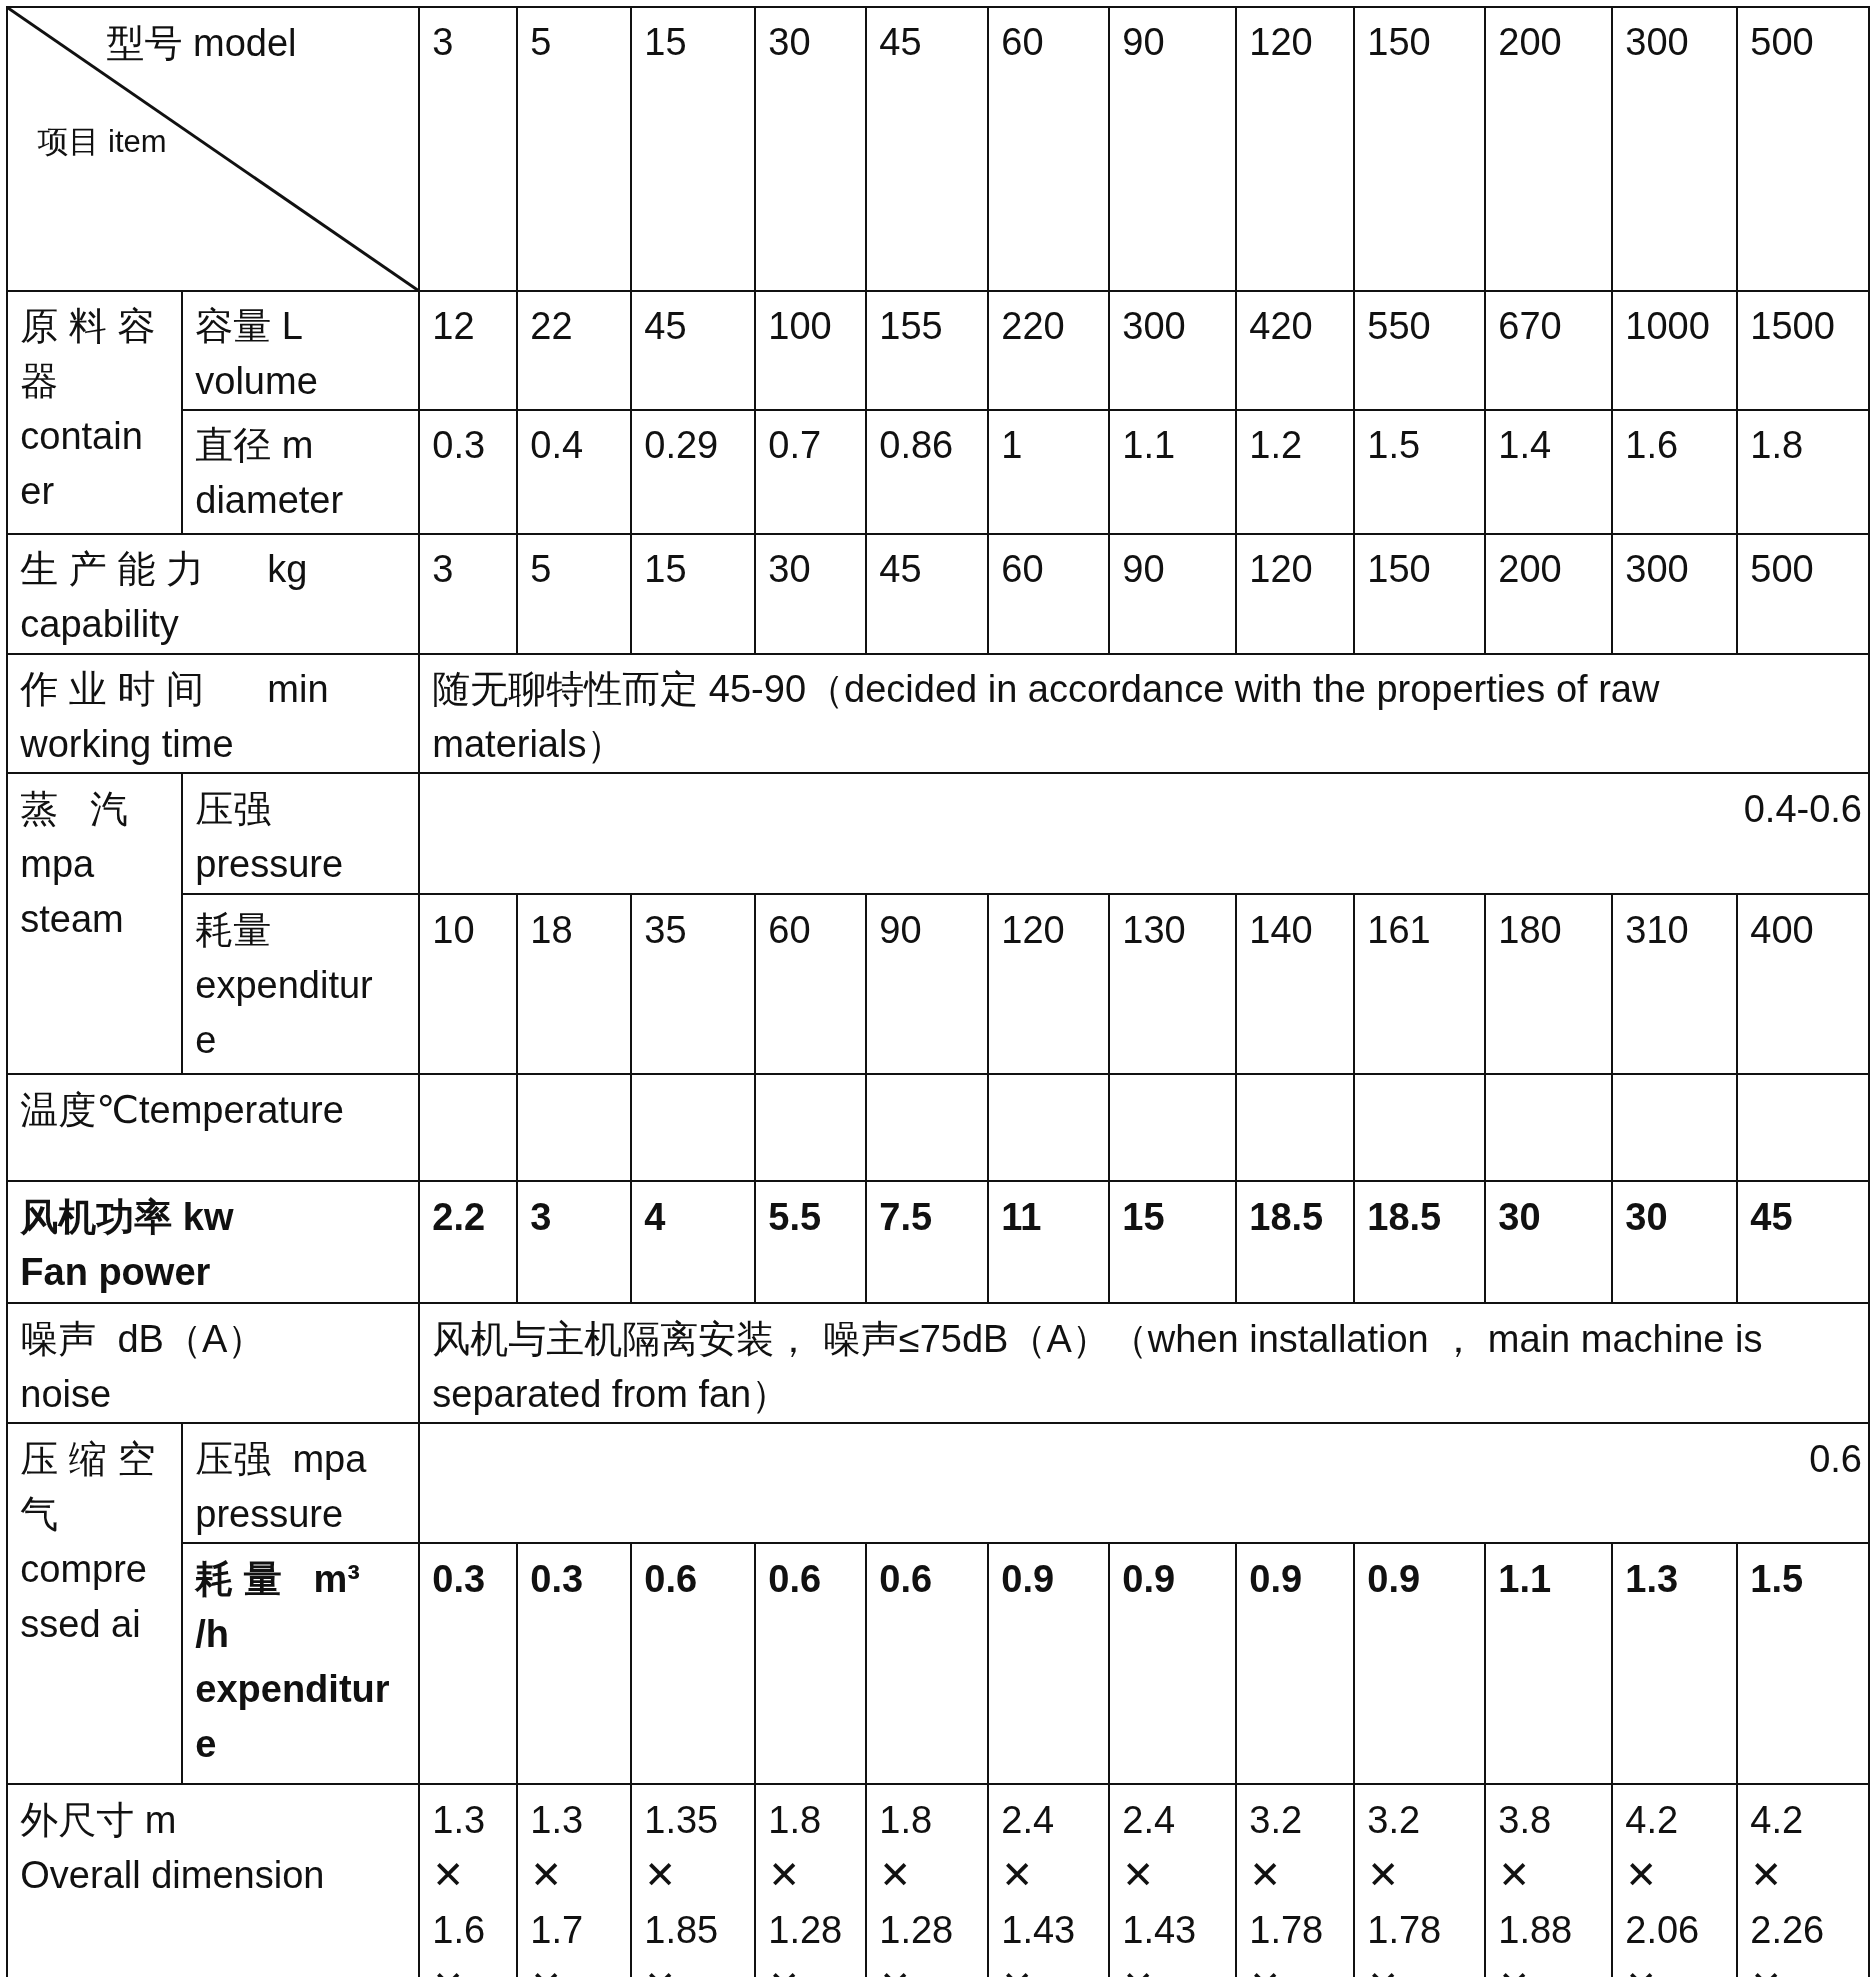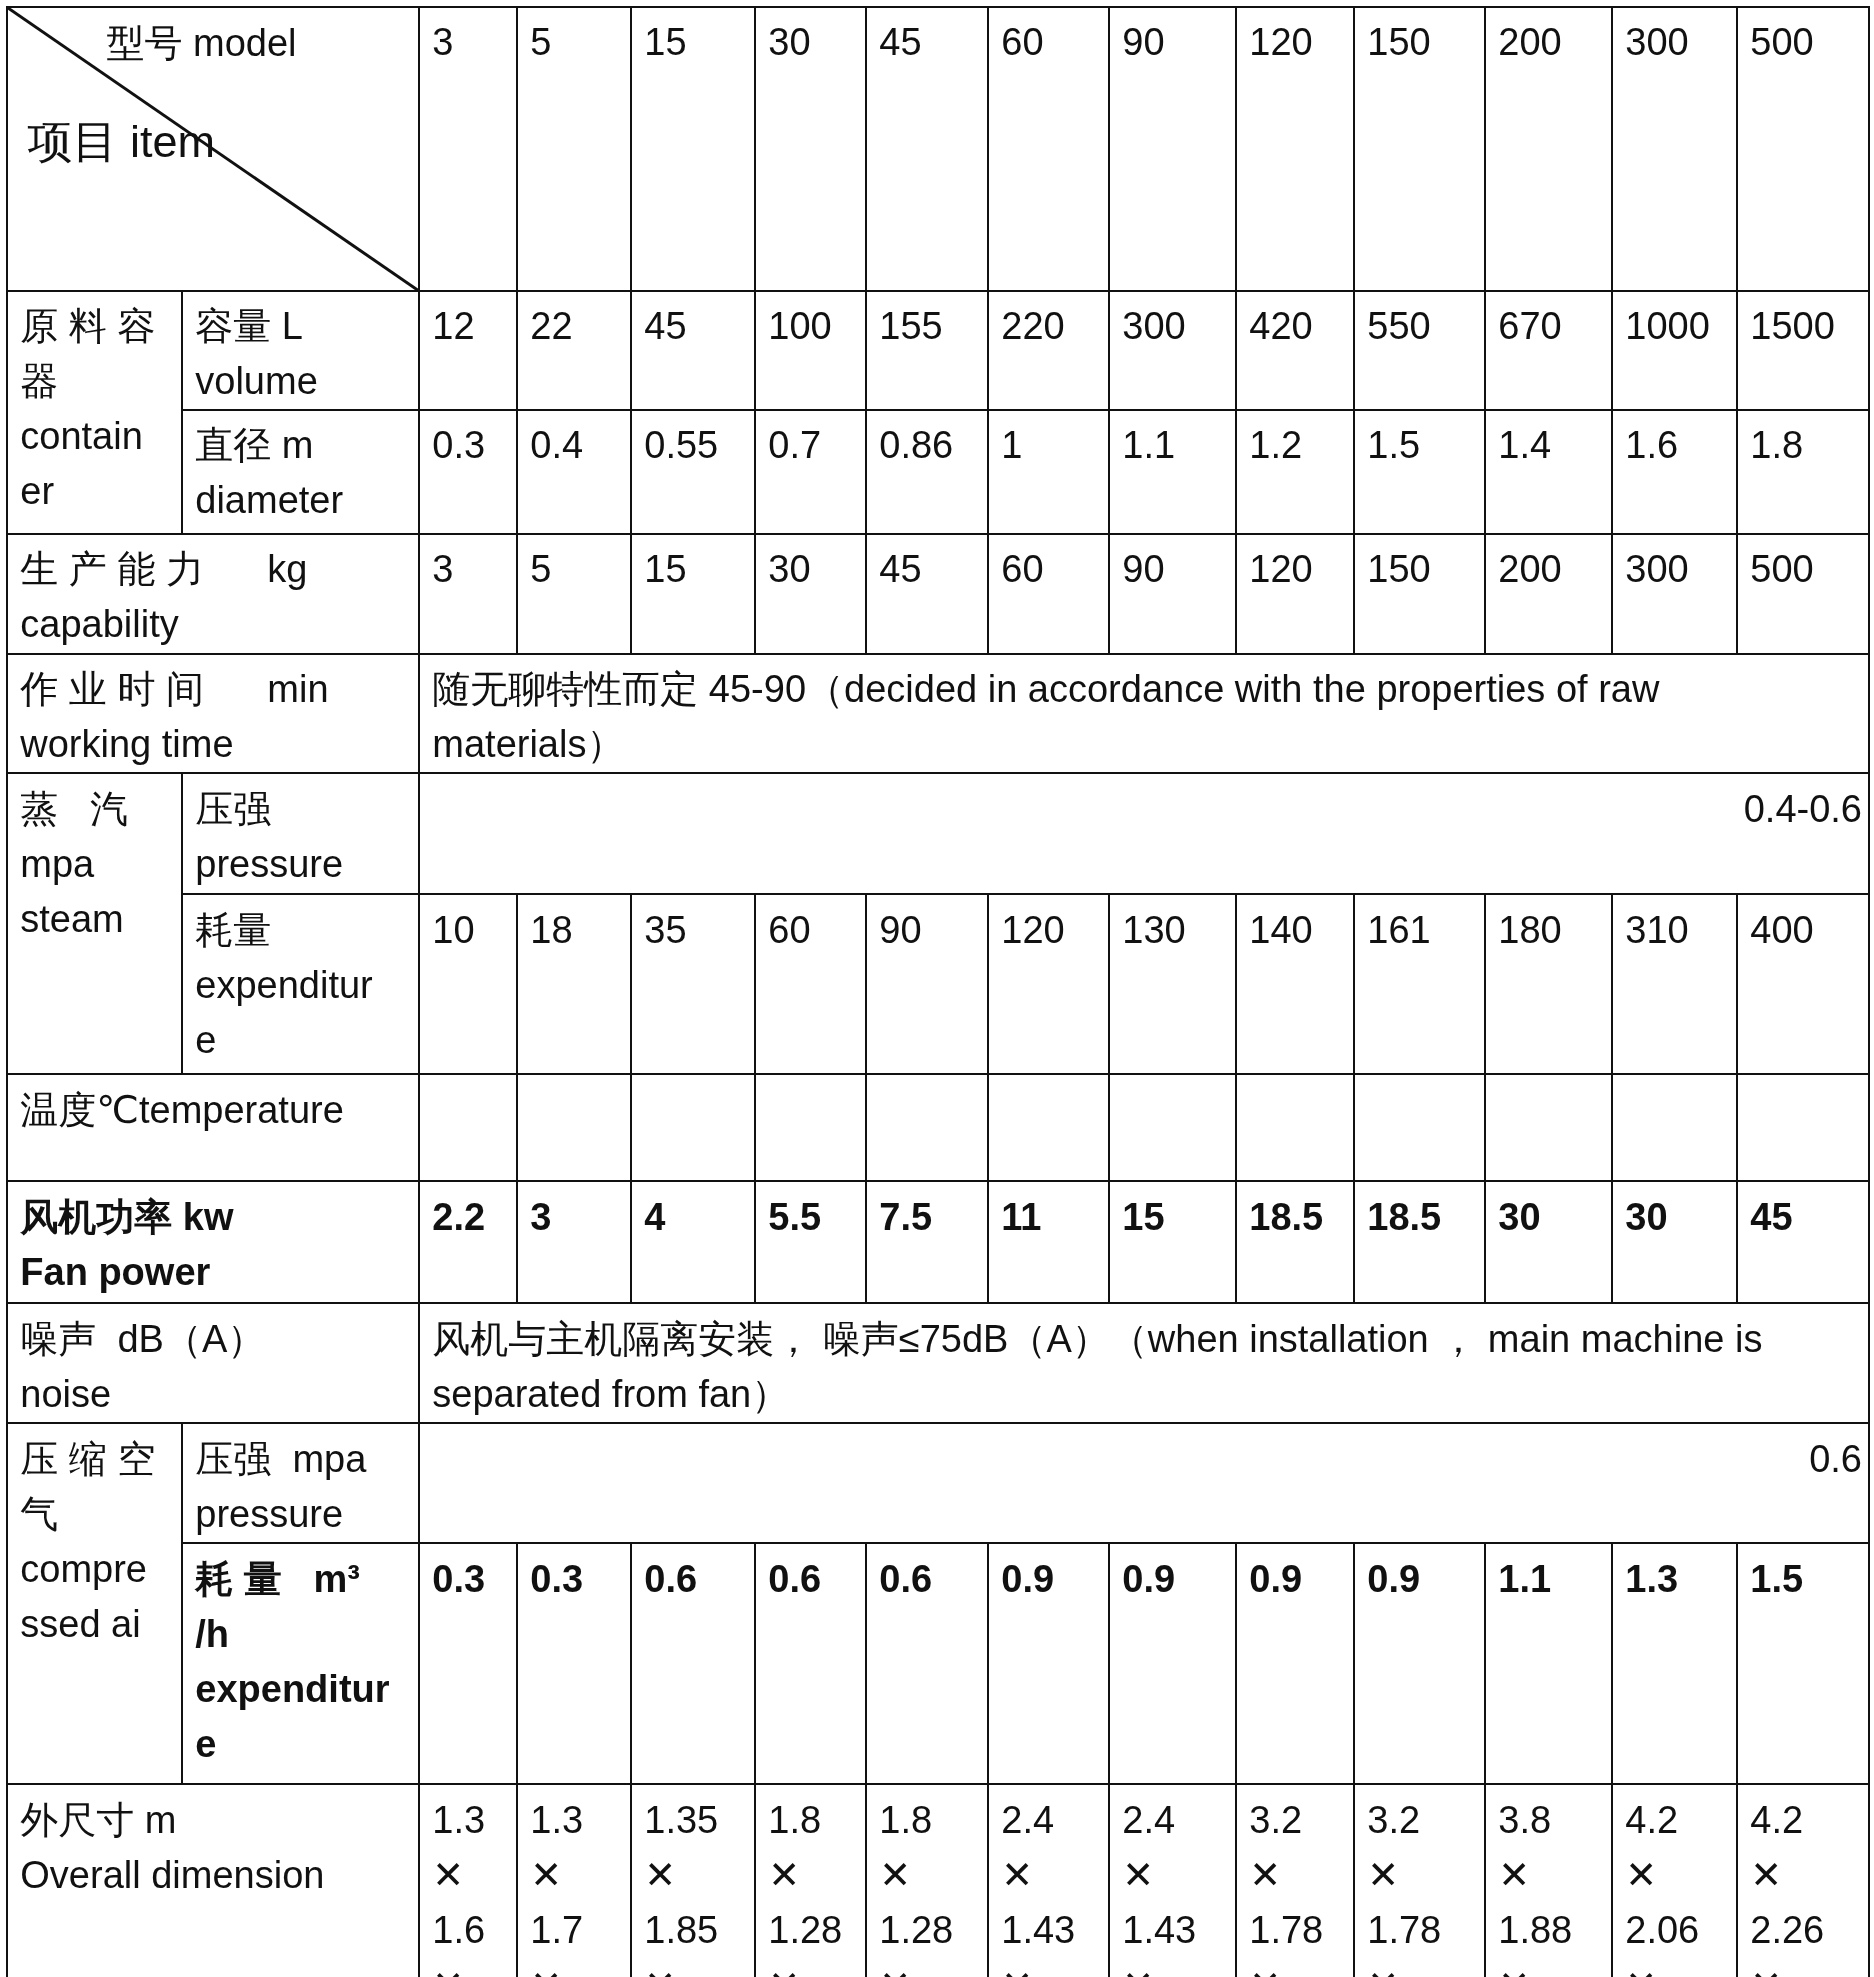--- a/index.html
+++ b/index.html
@@ -64,22 +64,22 @@
     position: absolute;
     top: 11px;
     left: 99px;
     font-size: 38px;
     line-height: 48px;
     white-space: pre;
   }
   td.corner .corner-item {
     position: absolute;
     top: 110px;
-    left: 20px;
-    font-size: 45px;
+    left: 30px;
+    font-size: 31px;
     line-height: 48px;
     white-space: pre;
   }
 </style>
 </head>
 <body>
 
 <div class="page">
 <table class="spec">
   <colgroup>
@@ -141,21 +141,21 @@
     <td>670</td>
     <td>1000</td>
     <td>1500</td>
   </tr>
 
   <tr class="r-dia">
     <td>直径 m
 diameter</td>
     <td>0.3</td>
     <td>0.4</td>
-    <td>0.55</td>
+    <td>0.29</td>
     <td>0.7</td>
     <td>0.86</td>
     <td>1</td>
     <td>1.1</td>
     <td>1.2</td>
     <td>1.5</td>
     <td>1.4</td>
     <td>1.6</td>
     <td>1.8</td>
   </tr>

